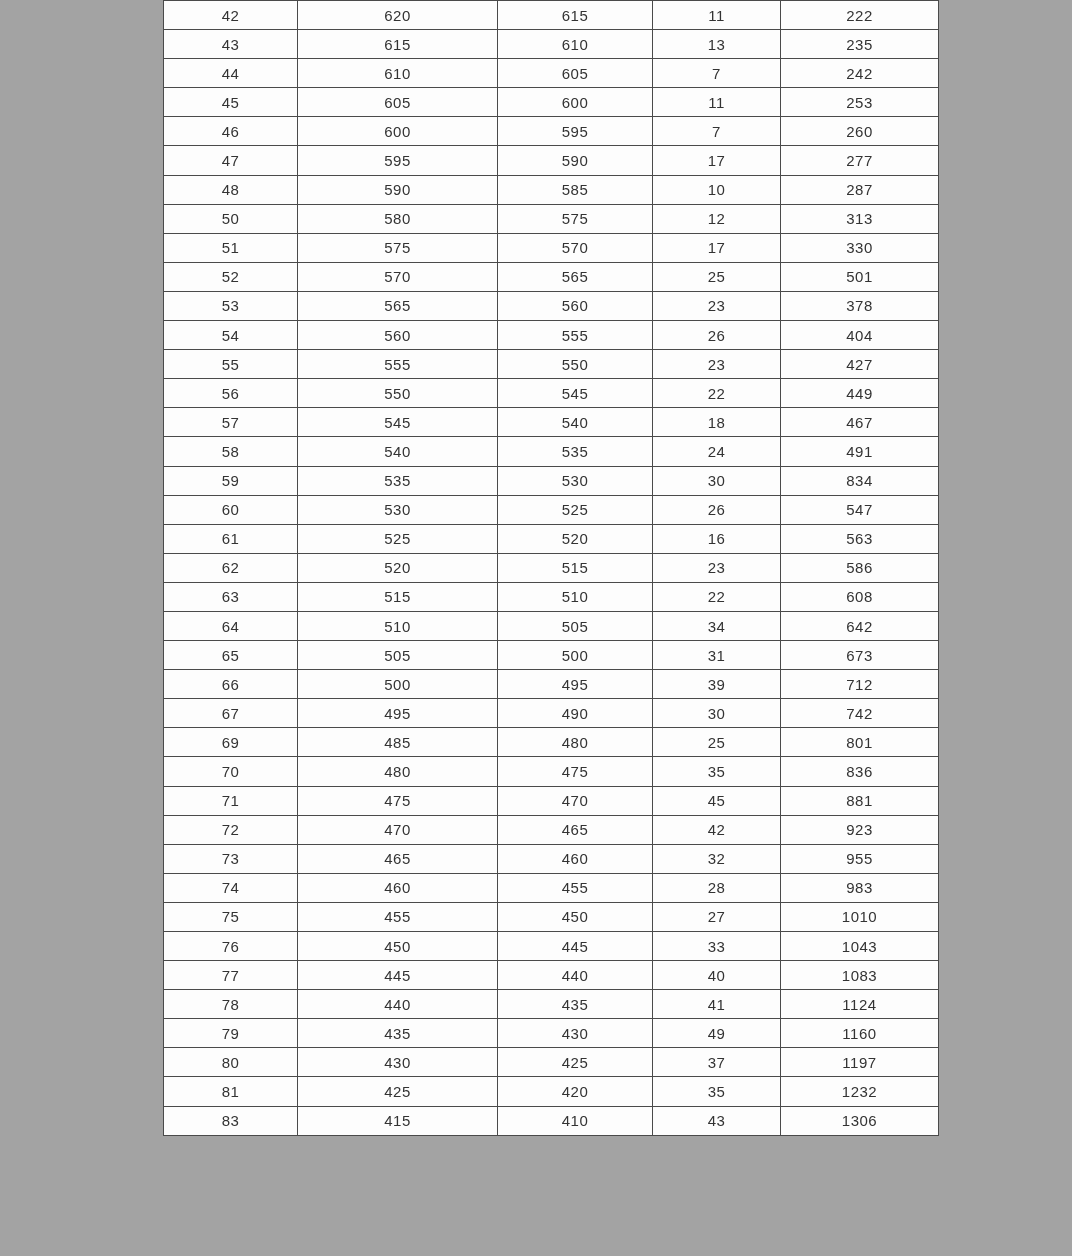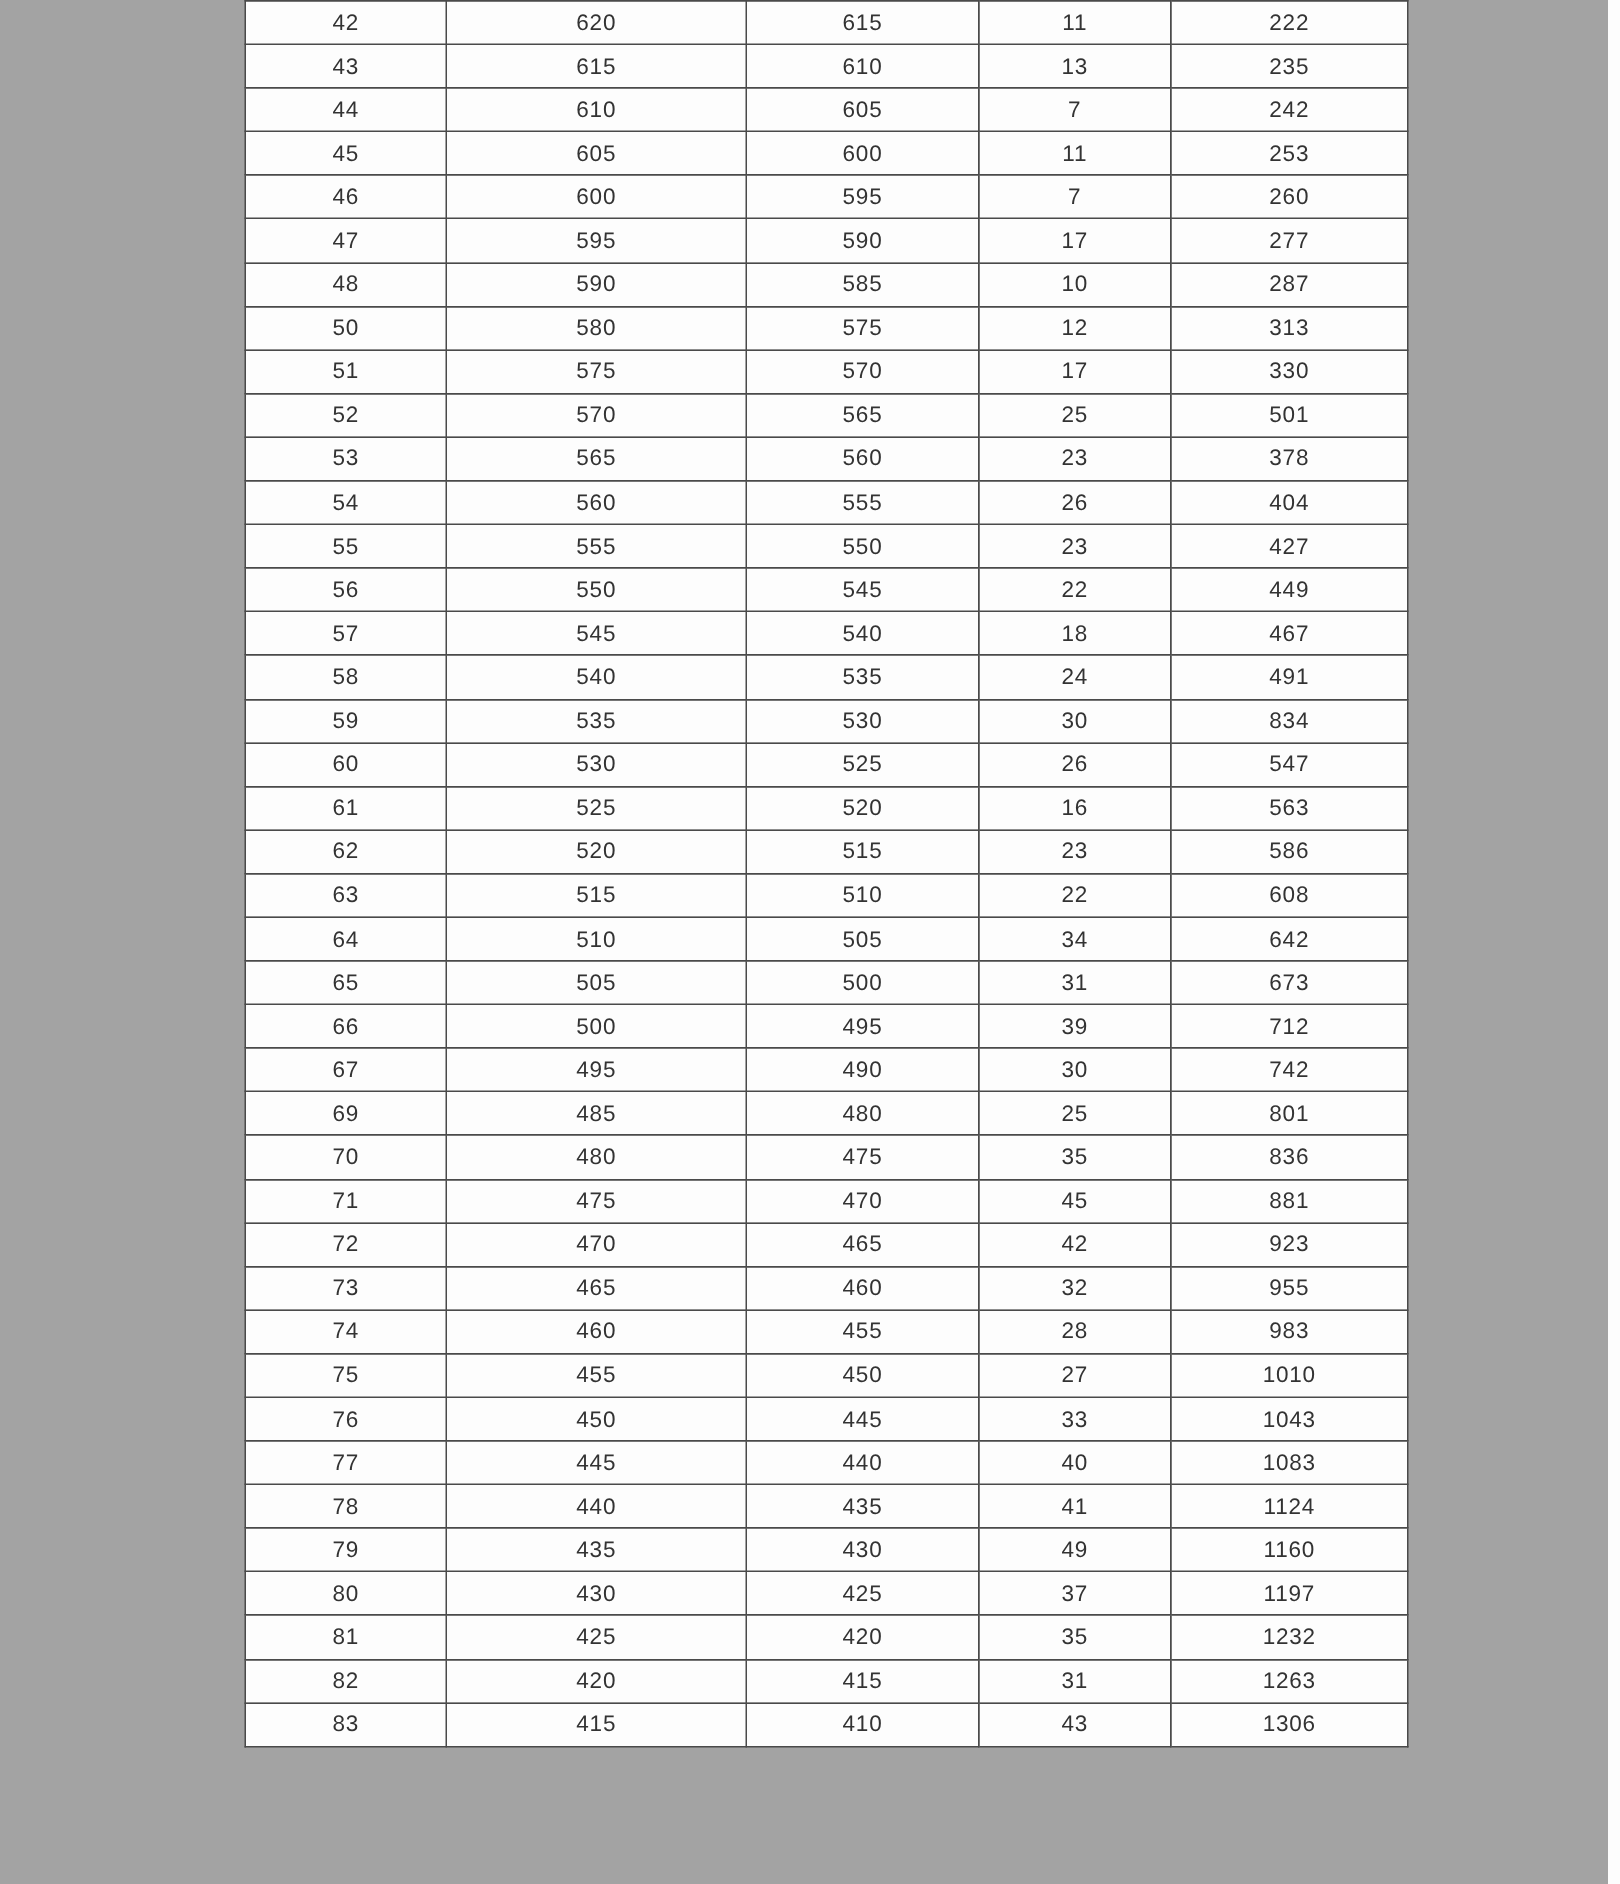--- a/index.html
+++ b/index.html
@@ -315,27 +315,20 @@
           <td>1197</td>
         </tr>
         <tr>
           <td>81</td>
           <td>425</td>
           <td>420</td>
           <td>35</td>
           <td>1232</td>
         </tr>
         <tr>
-          <td>82</td>
-          <td>420</td>
-          <td>415</td>
-          <td>31</td>
-          <td>1263</td>
-        </tr>
-        <tr>
           <td>83</td>
           <td>415</td>
           <td>410</td>
           <td>43</td>
           <td>1306</td>
         </tr>
       </tbody>
   </table>
 </div>
 

